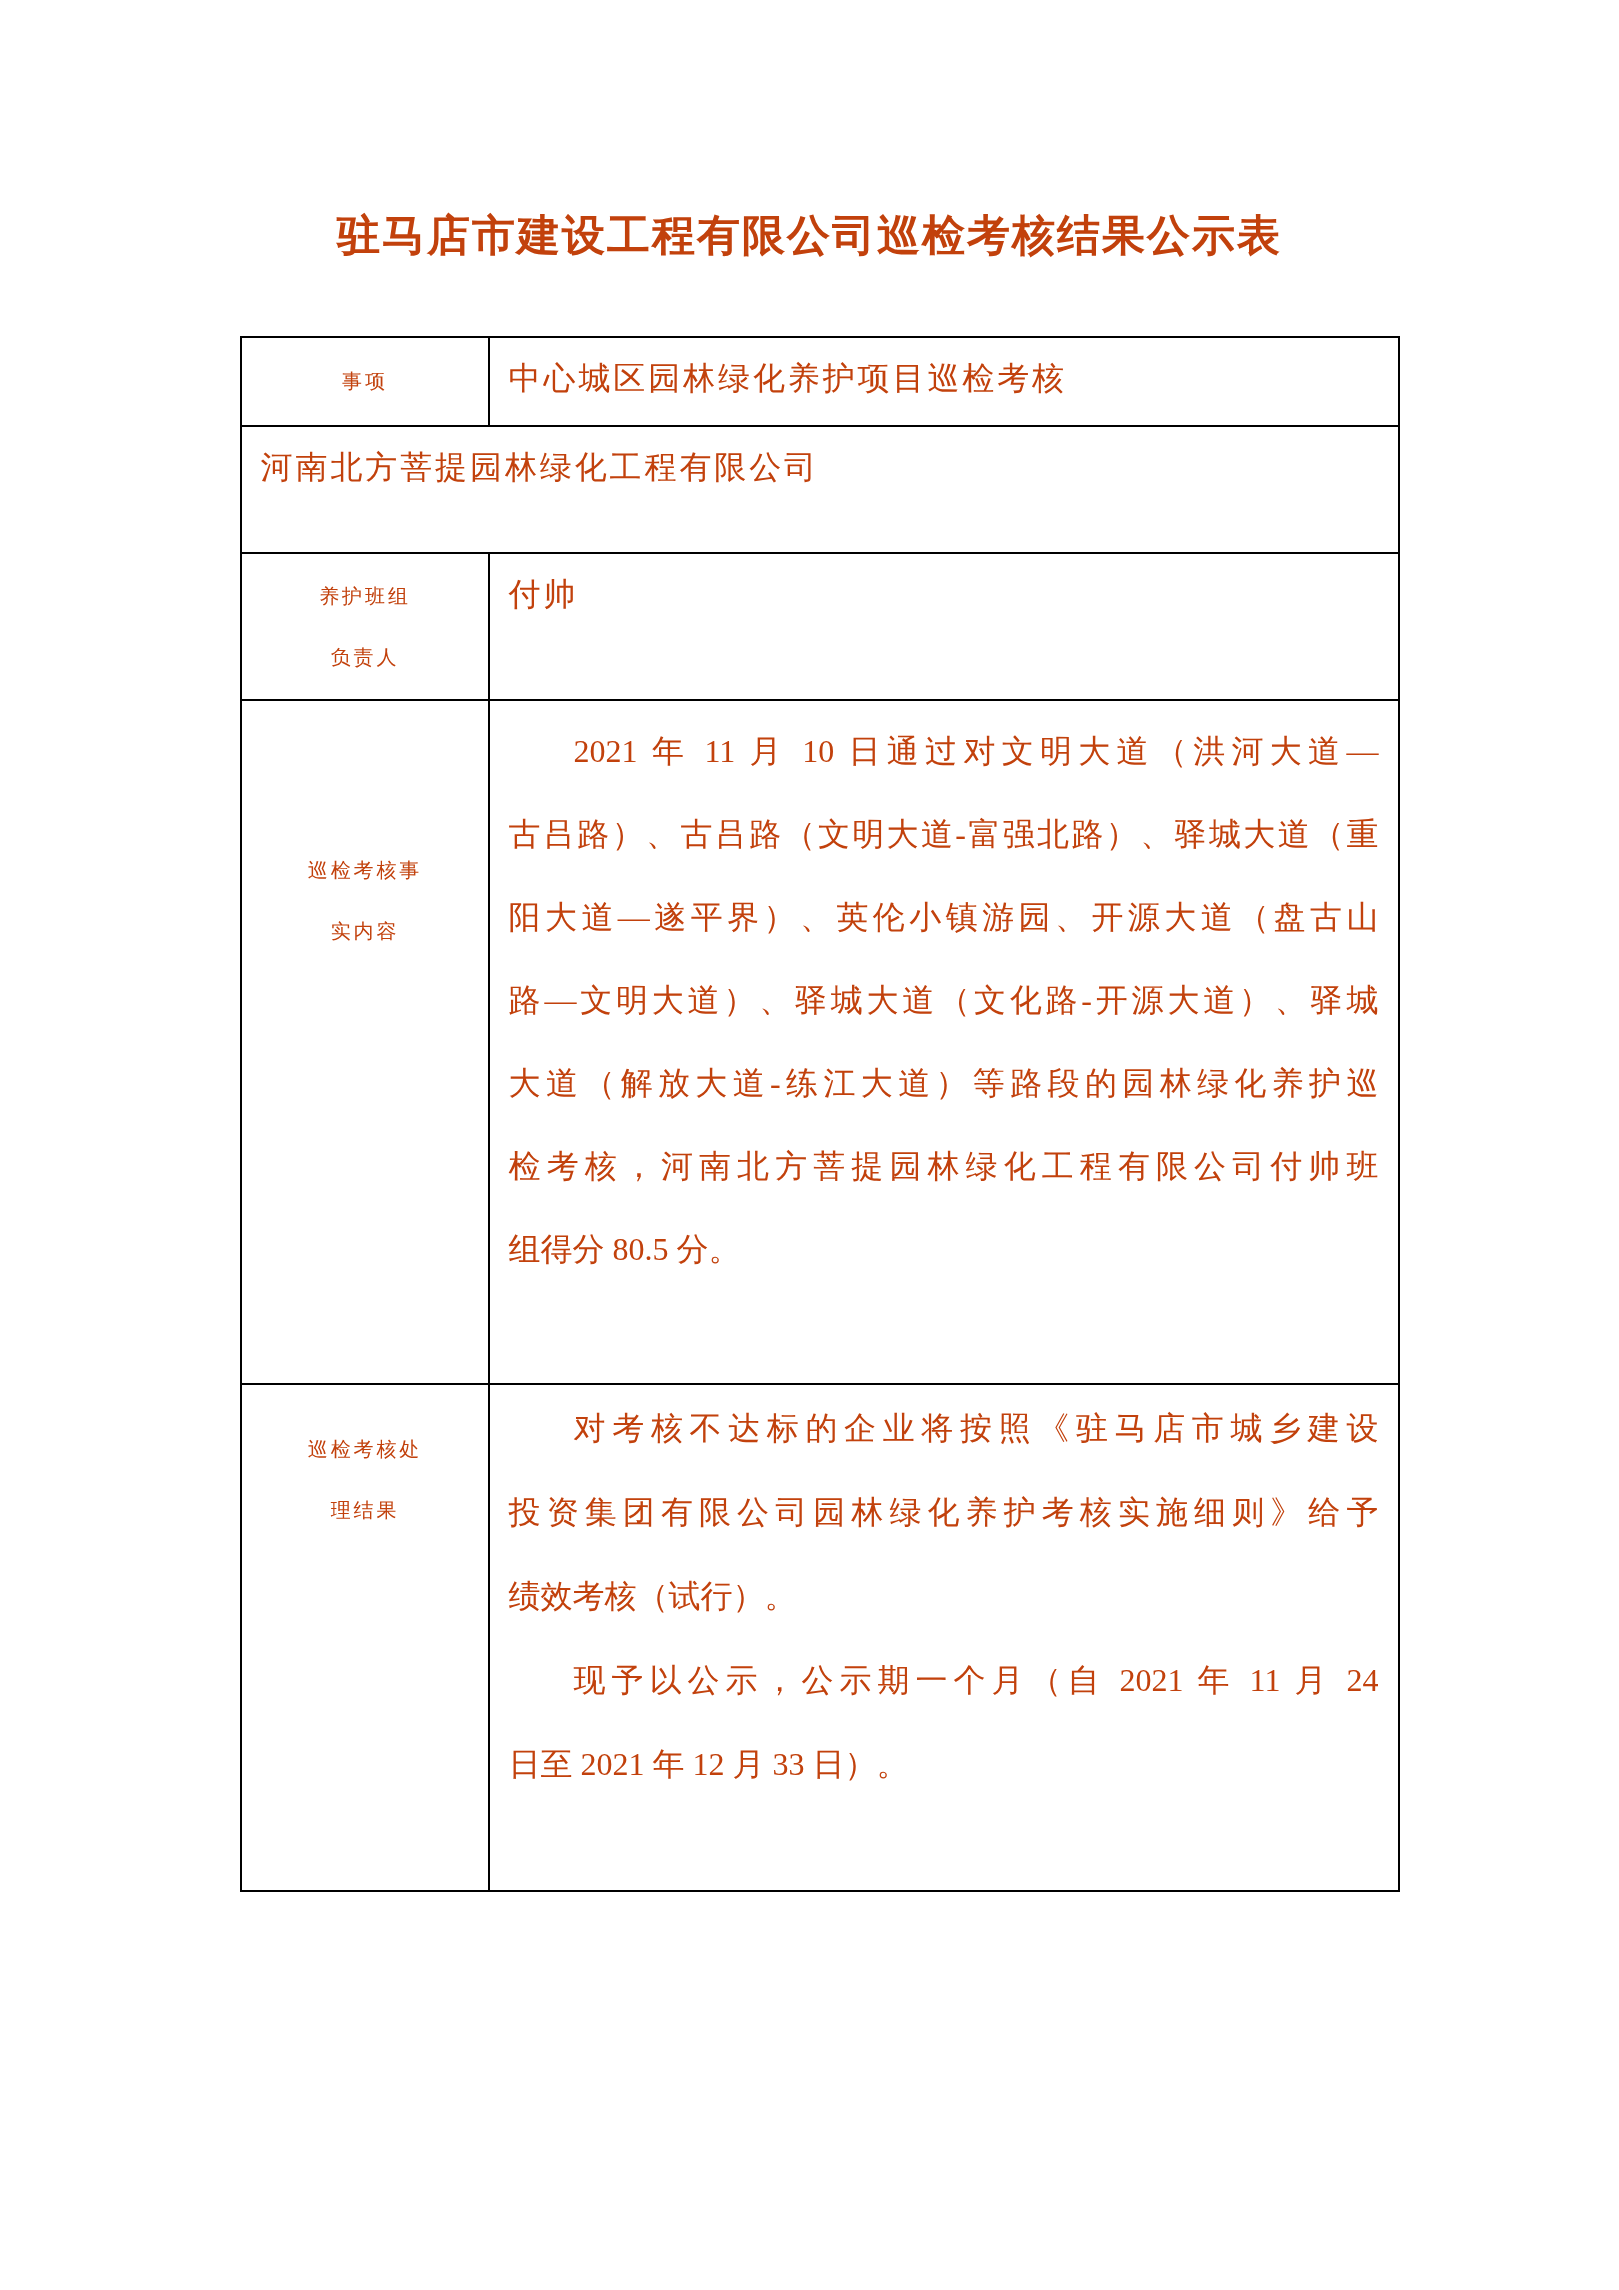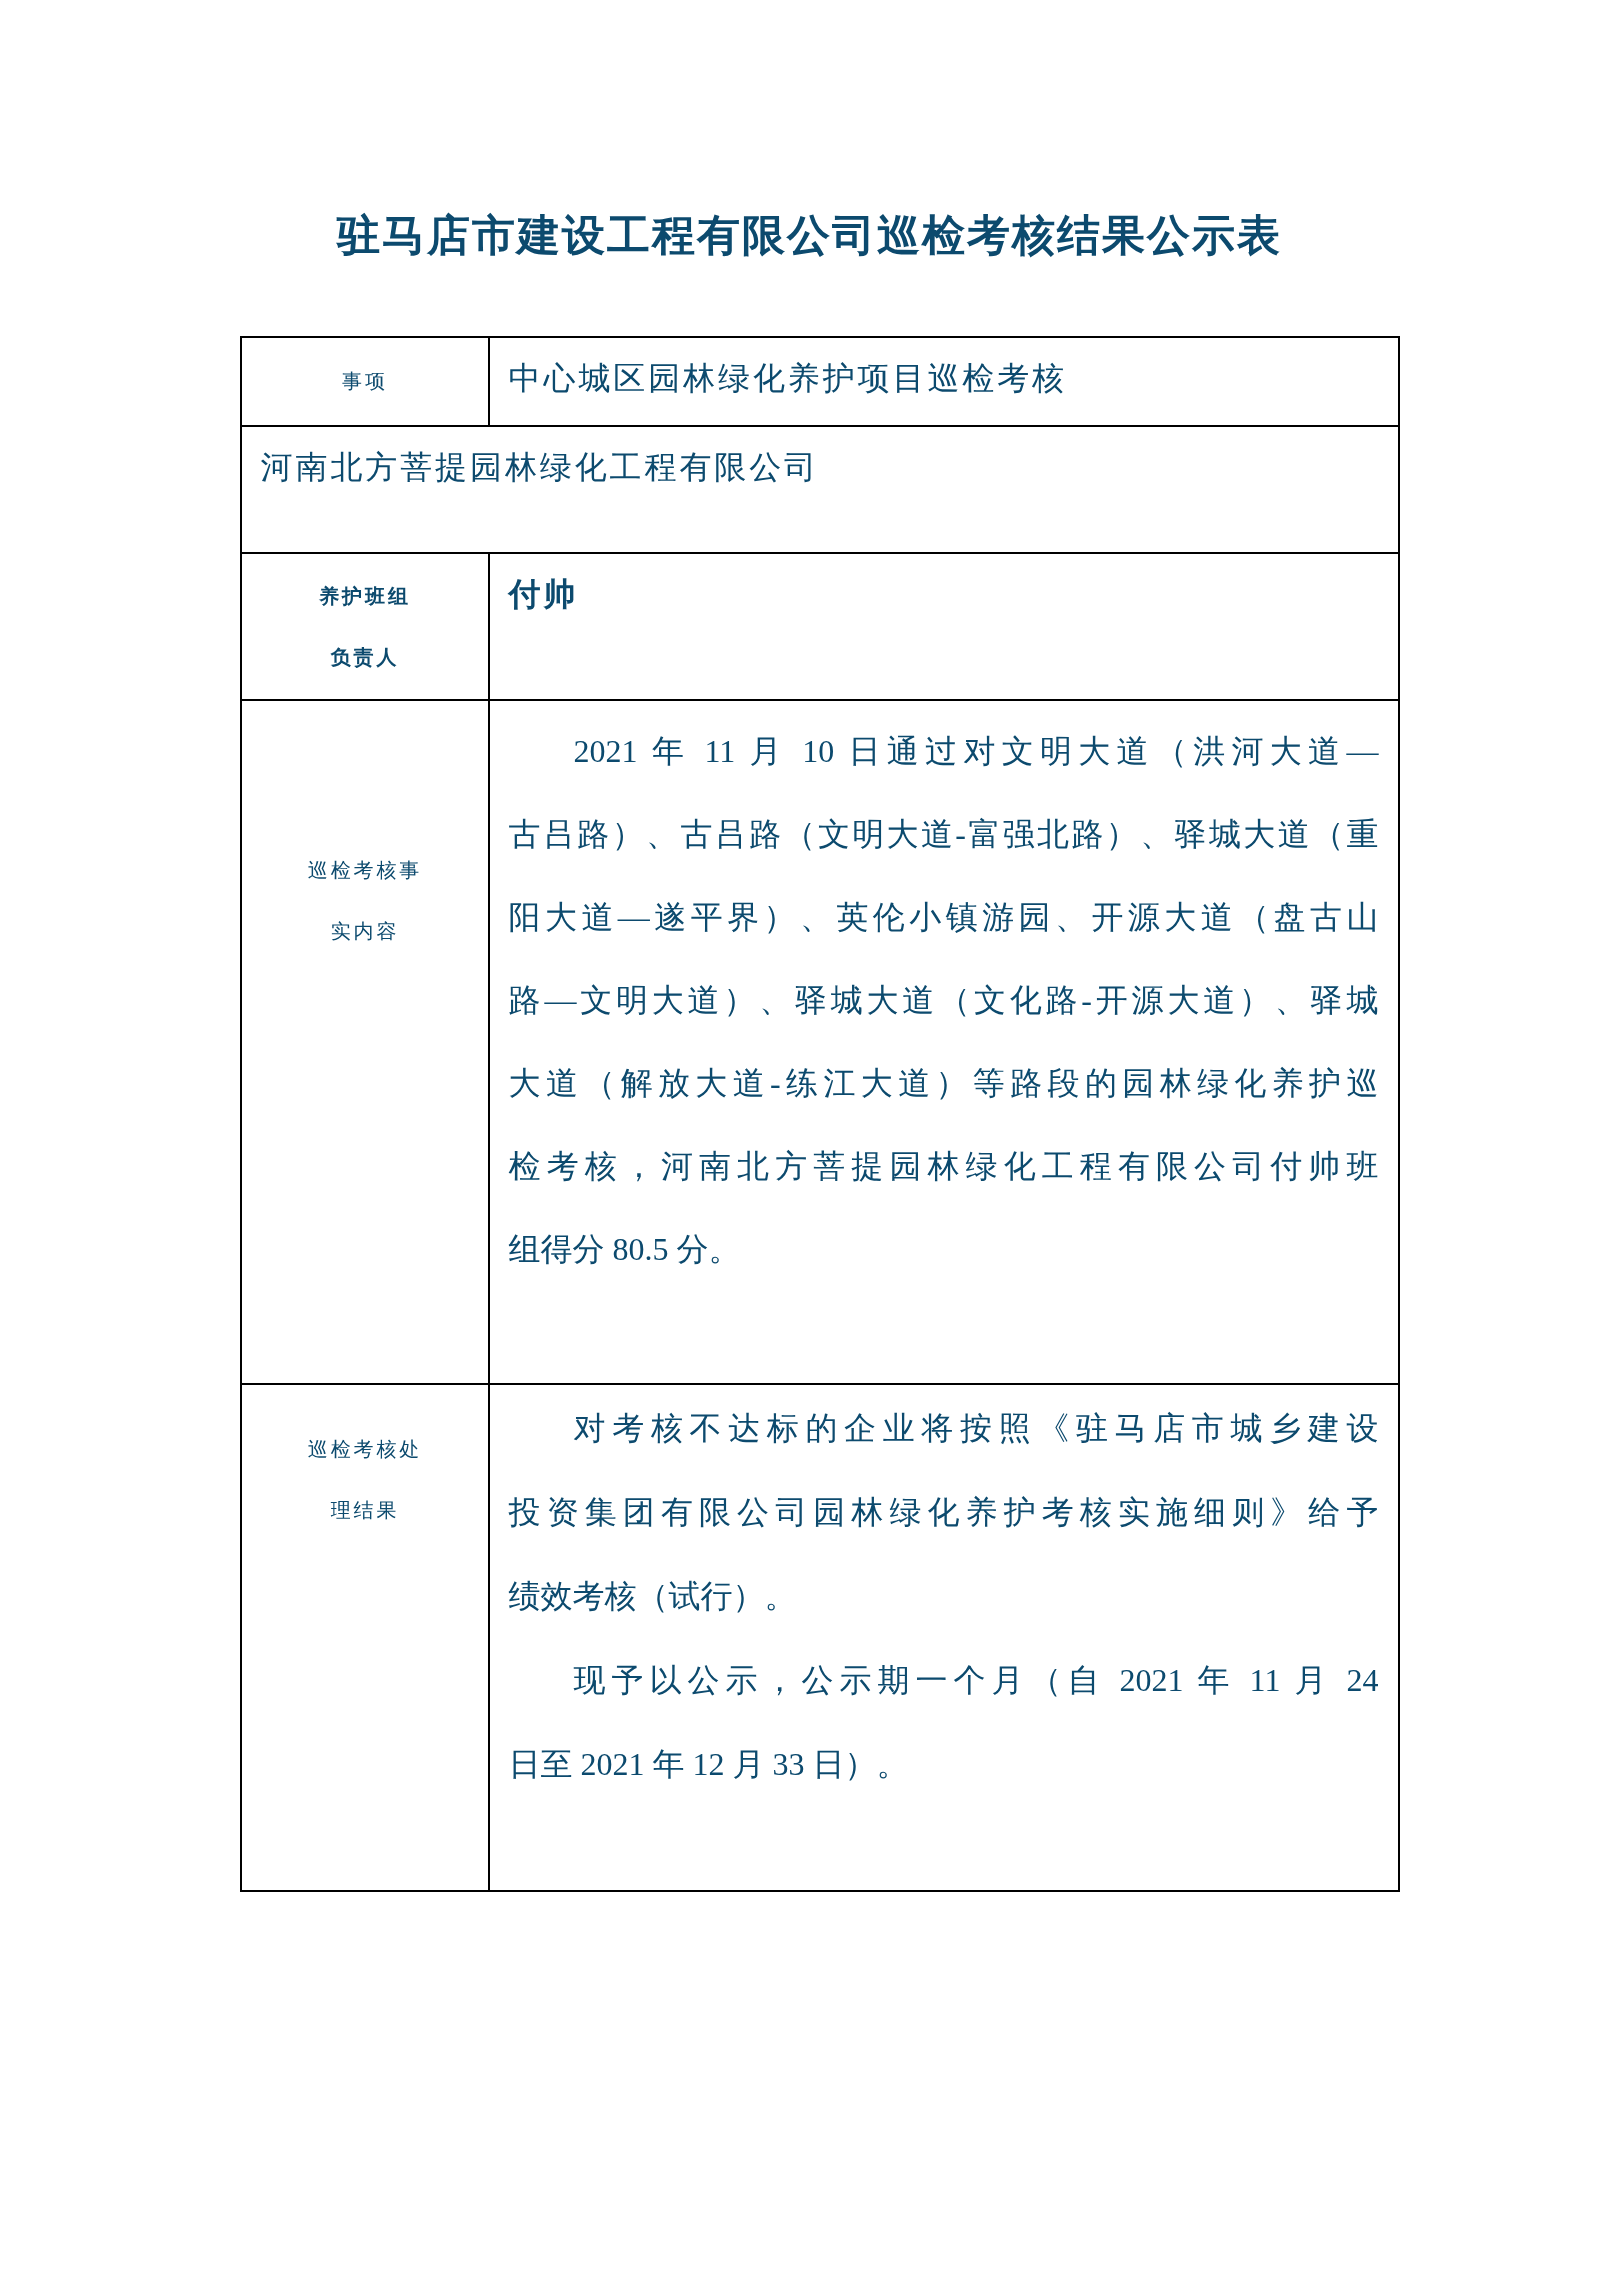--- a/index.html
+++ b/index.html
@@ -2,21 +2,21 @@
 <html><head>
 <meta charset="utf-8">
 <style>
   html,body { margin:0; padding:0; background:#ffffff; }
   .page {
     position:relative;
     width:1619px;
     height:1984px;
     background:#ffffff;
     font-family:"Liberation Serif","DejaVu Serif",serif;
-    color:#0c4a6e;
+    color:#c2410c;
     overflow:hidden;
   }
   .doc-title {
     position:absolute;
     top:210px;
     left:0;
     width:100%;
     text-align:center;
     font-size:43px;
     line-height:51px;
@@ -52,21 +52,21 @@
   }
   .content-cell {
     flex:1 1 auto;
     box-sizing:border-box;
     padding:9.8px 19.6px 0 18.6px;
     font-size:32px;
     line-height:61px;
   }
   .row-1 { height:89px; }
   .row-2 { height:127px; }
-  .row-3 { height:147px;font-weight:bold; }
+  .row-3 { height:147px; }
   .row-4 { height:684px; }
   .row-5 { height:505px; }
   .row-1 .content-cell,
   .row-2 .content-cell,
   .row-3 .content-cell { letter-spacing:2.9px; }
   .row-4 .content-cell { line-height:83px; padding-top:9px; letter-spacing:0; }
   .row-5 .content-cell { line-height:84px; padding-top:1px; letter-spacing:0; }
   .row-4 .label-cell { justify-content:flex-start; padding-top:139px; }
   .row-5 .label-cell { justify-content:flex-start; padding-top:34px; }
   .line {

